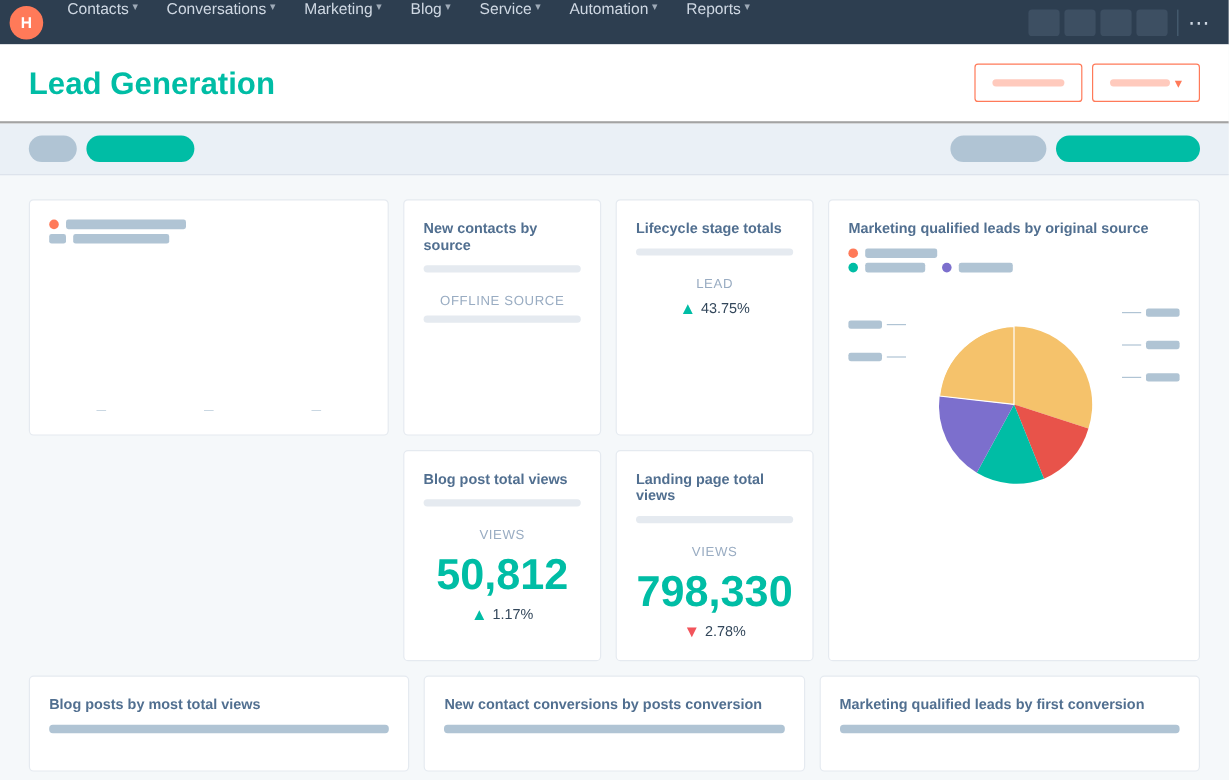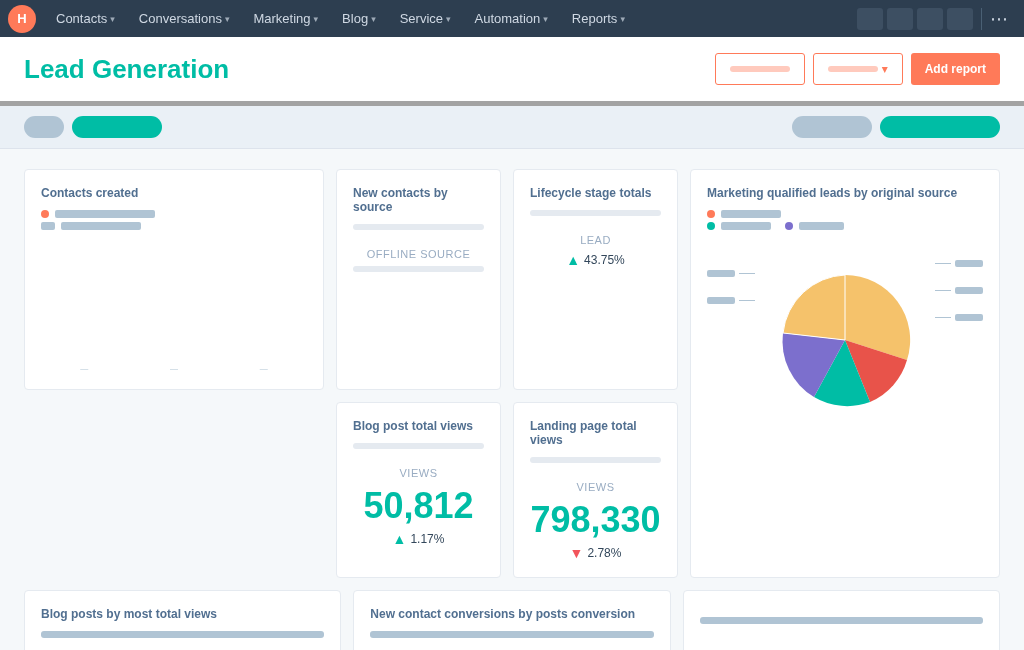--- a/index.html
+++ b/index.html
@@ -20,21 +20,21 @@
       border-radius: 50%;
       display: flex; align-items: center; justify-content: center;
       color: white; font-weight: bold; font-size: 13px;
       margin-right: 6px; flex-shrink: 0;
     }
     .nav-item {
       color: #cfd8e3;
       font-size: 13px;
       padding: 0 10px;
       height: 37px;
-      display: flex; align-items: center; gap: 3px;
+      display: flex; gap: 3px;
       cursor: pointer;
       white-space: nowrap;
     }
     .nav-chevron { font-size: 9px; opacity: 0.7; }
     .nav-spacer { flex: 1; }
     .nav-right {
       display: flex; align-items: center; gap: 4px; margin-right: 8px;
     }
     .nav-icon-btn {
       width: 26px; height: 22px;
@@ -47,21 +47,21 @@
       color: #cfd8e3; font-size: 18px; cursor: pointer; line-height: 1;
     }
 
     
     .page-header {
       background: white;
       padding: 16px 24px;
       display: flex;
       align-items: center;
       justify-content: space-between;
-      border-bottom: 5px solid #a3a3a3;
+      border-bottom: 2px solid #a3a3a3;
     }
     .page-title {
       font-size: 26px;
       font-weight: 600;
       color: #00bda5;
     }
     .header-actions { display: flex; align-items: center; gap: 8px; }
     .btn-outline {
       border: 1.5px solid #ff7a59;
       background: white;
@@ -251,40 +251,38 @@
 <div class="page-header">
   <h1 class="page-title">Lead Generation</h1>
   <div class="header-actions">
     <button class="btn-outline">
       <span style="display:inline-block;width:60px;height:6px;background:#ff7a59;border-radius:3px;opacity:0.4;"></span>
     </button>
     <button class="btn-outline">
       <span style="display:inline-block;width:50px;height:6px;background:#ff7a59;border-radius:3px;opacity:0.4;"></span>
       <span>▾</span>
     </button>
-    <button class="btn-primary">Add report</button>
   </div>
 </div>
 
 <div class="filter-bar">
   <div class="filter-left">
     <div class="filter-pill sm"></div>
     <div class="filter-pill teal"></div>
   </div>
   <div class="filter-right">
     <div class="filter-pill md"></div>
     <div class="filter-pill teal2"></div>
   </div>
 </div>
 
 <div class="main-content">
   <div class="dashboard-grid">
 
     <div class="card contacts-card">
-      <div class="card-title">Contacts created</div>
       <div class="legend-row">
         <div class="legend-dot" style="background:#ff7a59;"></div>
         <div class="legend-bar" style="width:100px;"></div>
       </div>
       <div class="legend-row">
         <div class="legend-bar" style="width:14px;background:#b0c4d4;"></div>
         <div class="legend-bar" style="width:80px;"></div>
       </div>
       <div class="bar-chart" id="bar-chart-container">
       <div class="bar-col">
@@ -486,16 +484,17 @@
   <div class="bottom-grid">
     <div class="bottom-card">
       <div class="card-title">Blog posts by most total views</div>
       <div class="bottom-bar"></div>
     </div>
     <div class="bottom-card">
       <div class="card-title">New contact conversions by posts conversion</div>
       <div class="bottom-bar"></div>
     </div>
     <div class="bottom-card">
+      <div class="card-title">Marketing qualified leads by first conversion</div>
       <div class="bottom-bar"></div>
     </div>
   </div>
 </div>
 
 </body></html>

